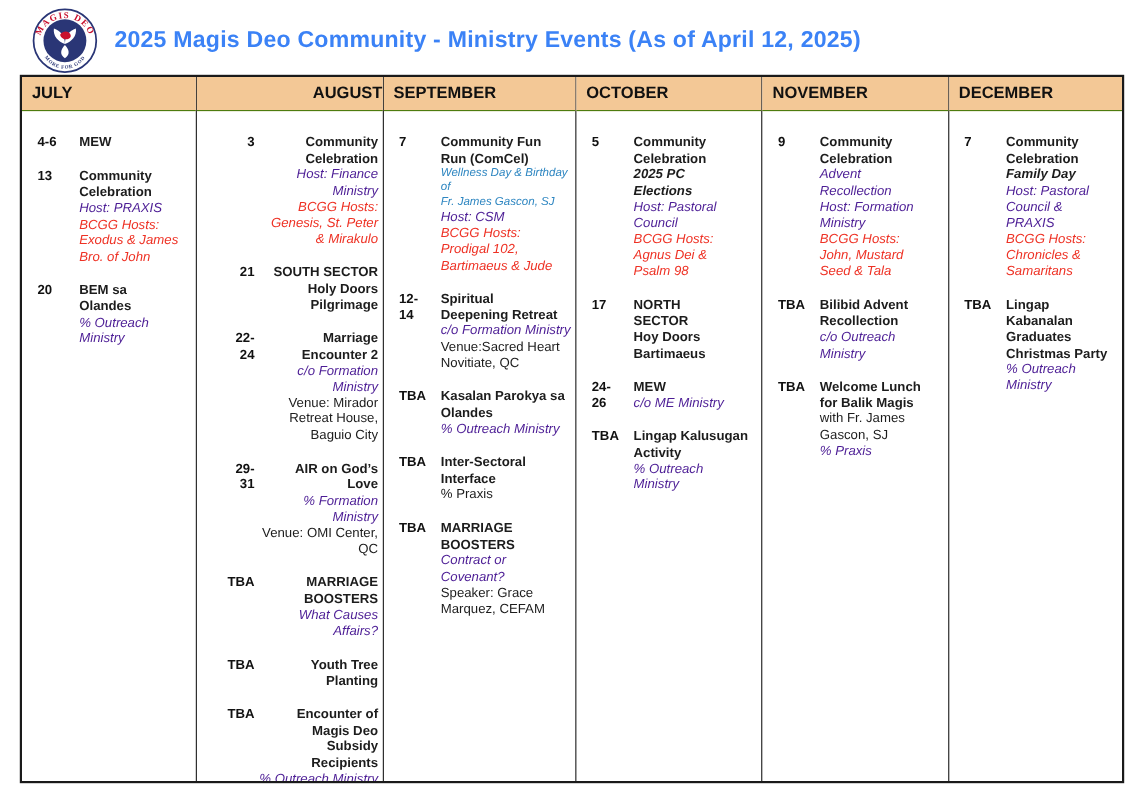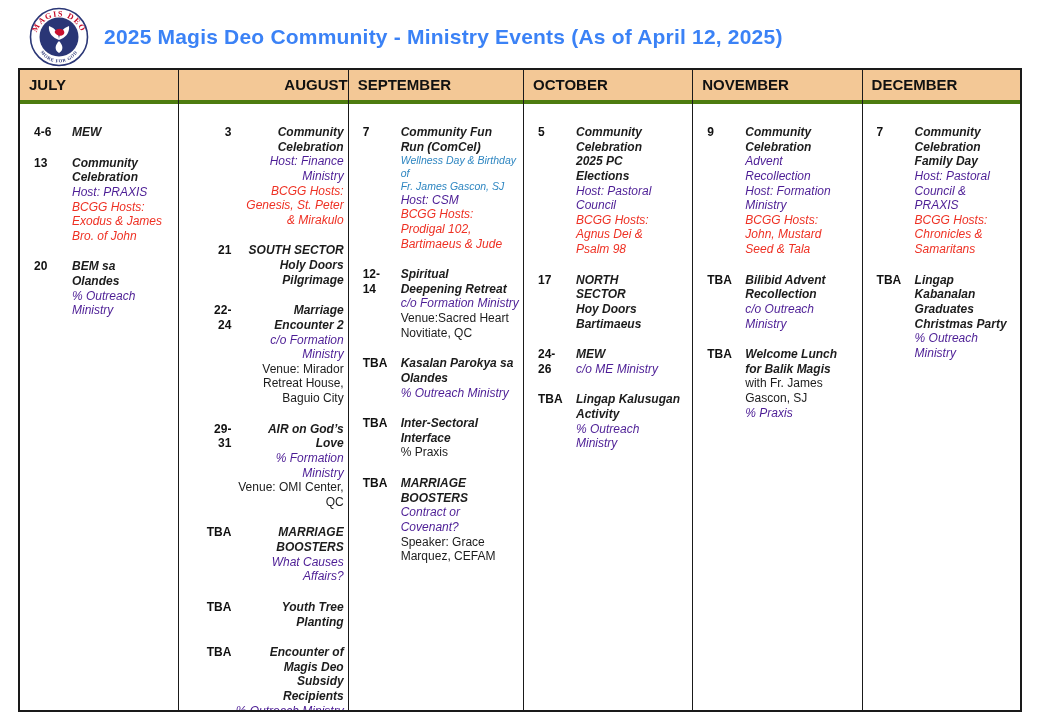--- a/index.html
+++ b/index.html
@@ -41,21 +41,21 @@
   }
   .col:last-child { border-right: none; }
   .col:nth-child(1) { width: 15.94%; }
   .col:nth-child(2) { width: 16.93%; text-align: right; }
   .col:nth-child(3) { width: 17.53%; }
   .col:nth-child(4) { width: 16.93%; }
   .col:nth-child(5) { width: 16.93%; }
   .col:nth-child(6) { width: 15.74%; }
   .col-header {
     background: #F3C896;
-    border-bottom: 4px solid #4d7c0f;
+    border-bottom: 1px solid #4d7c0f;
     font-weight: 700;
     font-size: 15px;
     color: #111;
     height: 30px;
     line-height: 30px;
     padding-left: 9px;
     flex: none;
   }
   .col-body {
     flex: 1;
@@ -77,21 +77,21 @@
     white-space: pre-line;
     line-height: 1.22;
   }
   .content { flex: 1; padding-right: 4px; }
   .ln {
     white-space: pre-line;
     font-size: 12px;
     line-height: 1.22;
     color: #1c1c1c;
   }
-  .ln.b  { font-weight: 700; font-style: italic; }
+  .ln.b  { font-weight: 700; }
   .ln.bi { font-weight: 700; font-style: italic; }
   .ln.i  { font-style: italic; color: #4c1d95; }
   .ln.r  { }
   .ln.ired  { font-style: italic; color: #EE3124; }
   .ln.iblue { font-style: italic; color: #2E86C1; font-size: 10.5px; }
 </style>
 </head>
 <body>
 
 <div class="page">

